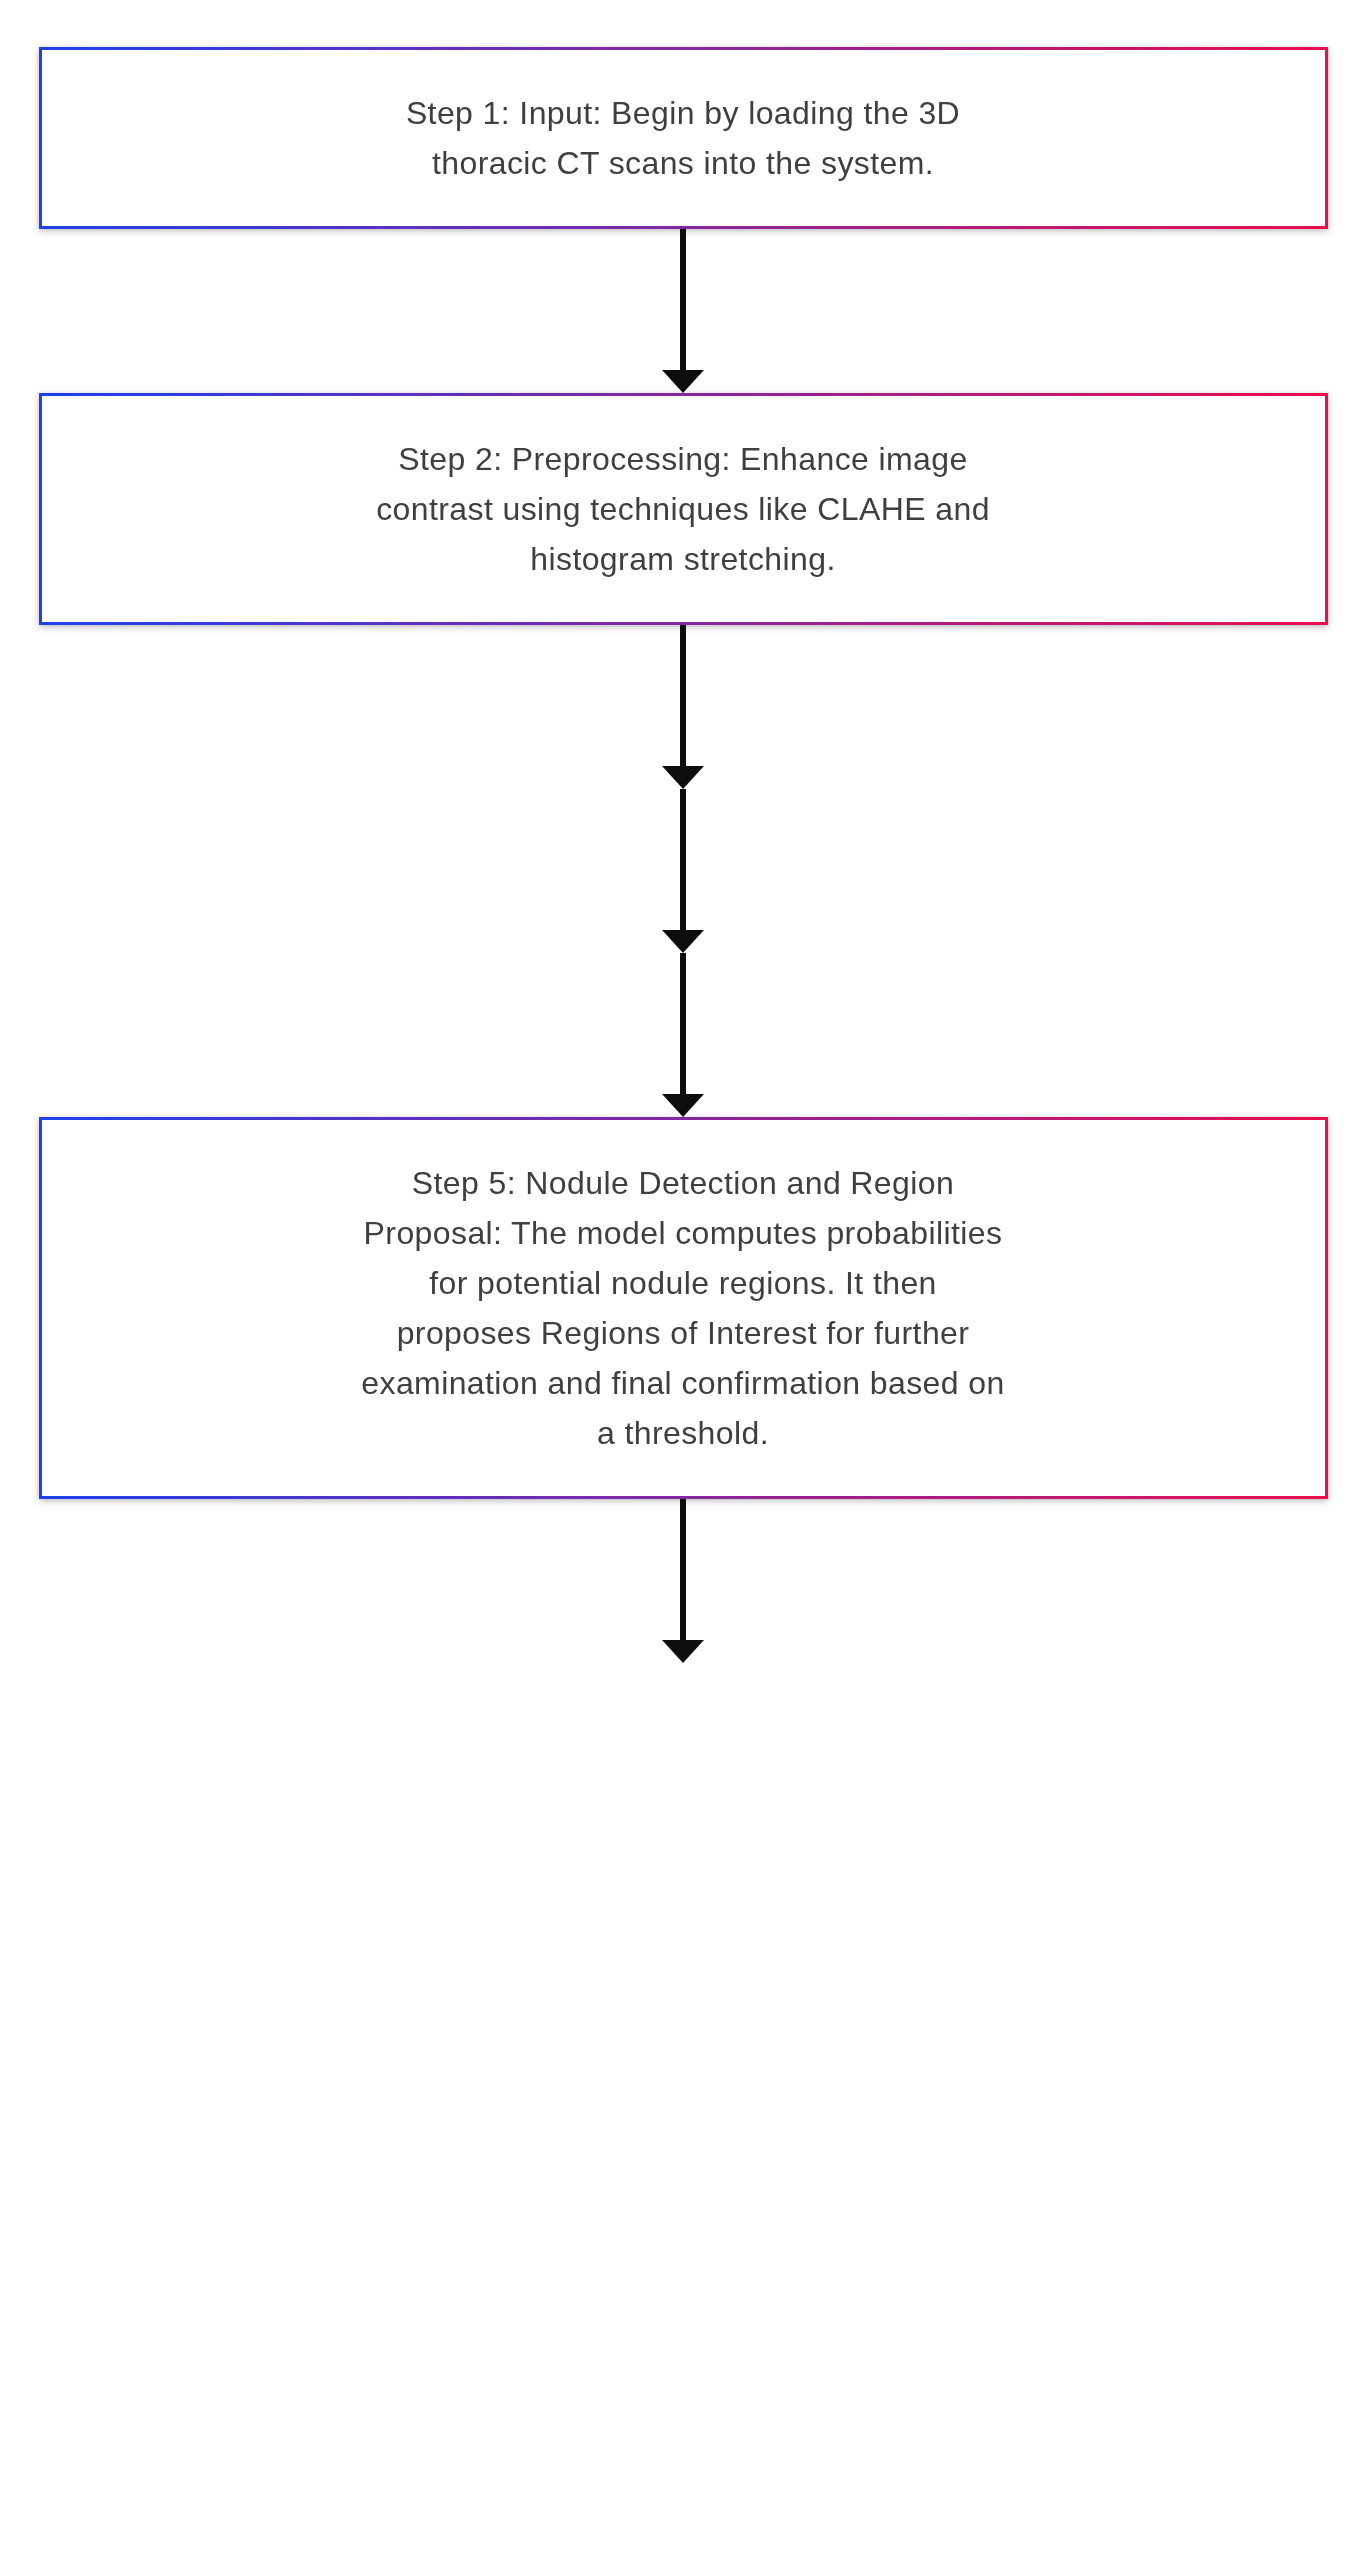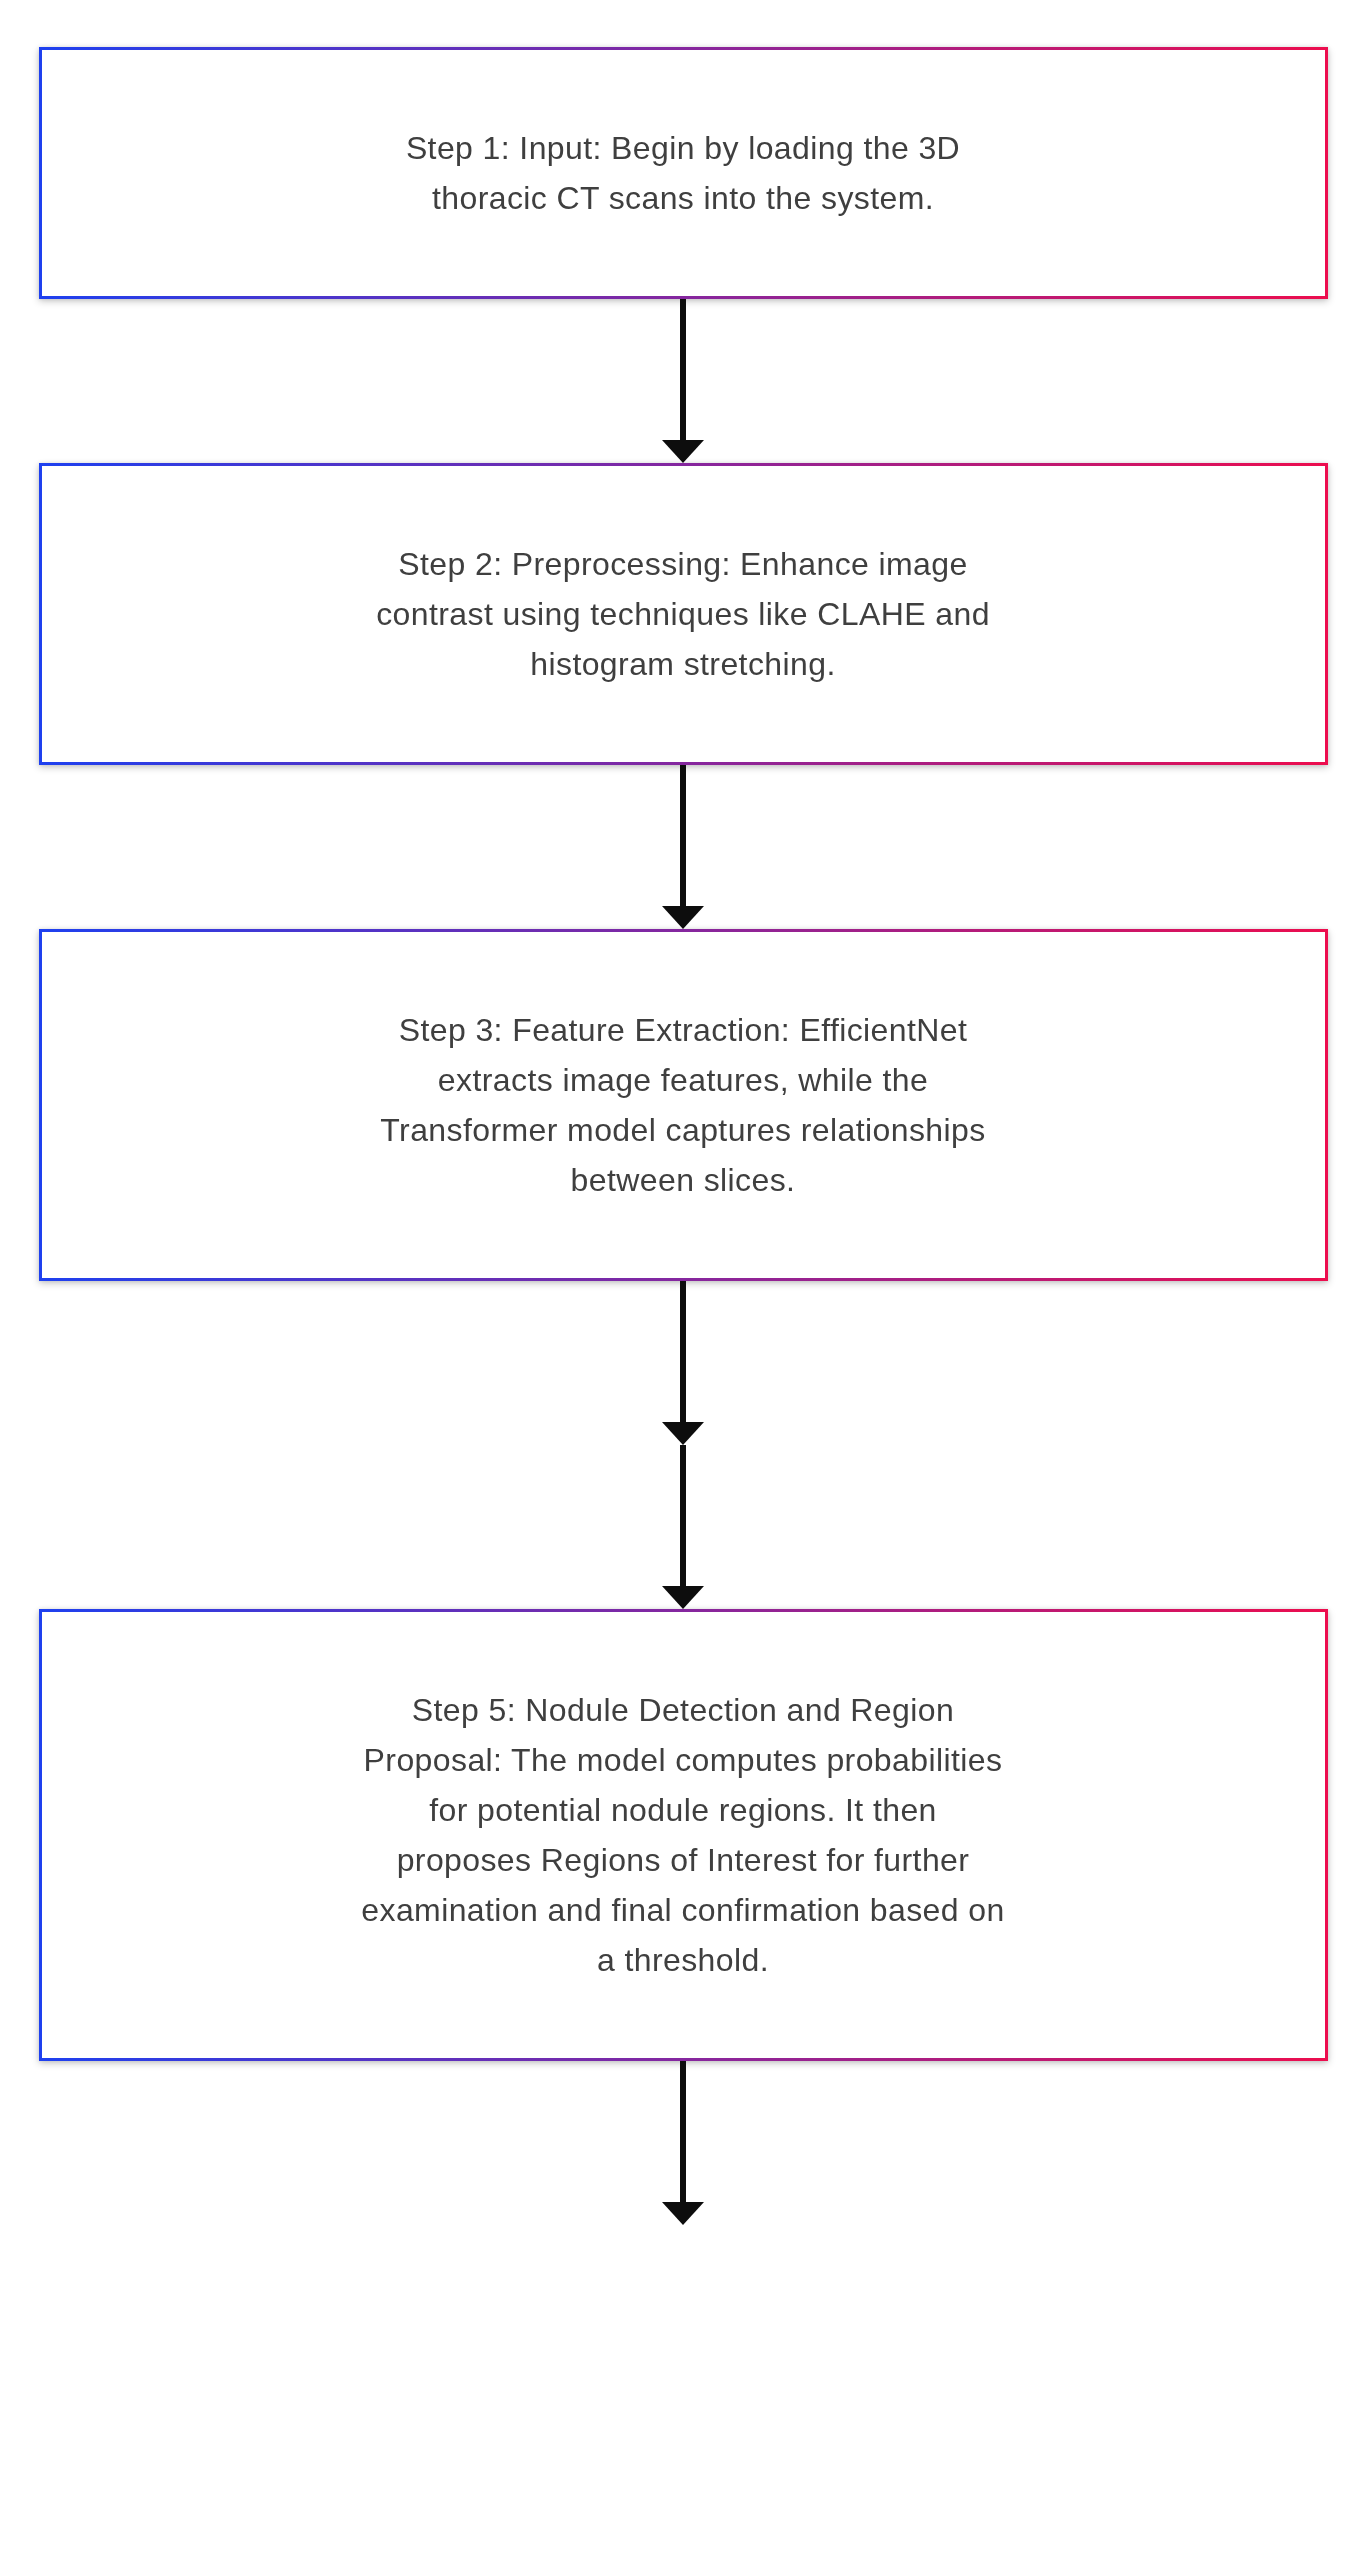--- a/index.html
+++ b/index.html
@@ -30,21 +30,21 @@
   }
   .node {
     width: 1289px;
     background: var(--node-fill);
     border: 3.3px solid transparent;
     border-image: linear-gradient(90deg, var(--border-gradient-left), var(--border-gradient-right)) 1;
     box-shadow: 0 2.5px 7.5px rgba(0,0,0,0.22), 0 0 4.2px rgba(0,0,0,0.10);
     display: flex;
     align-items: center;
     justify-content: center;
-    padding: 73px 25px;
+    padding: 38px 25px;
   }
   .node-label {
     margin: 0;
     font-size: 32px;
     line-height: 50px;
     letter-spacing: 0.4px;
     font-weight: 400;
     color: var(--text);
     text-align: center;
     white-space: pre-line;
@@ -87,26 +87,20 @@
     <p class="node-label">Step 2: Preprocessing: Enhance image
 contrast using techniques like CLAHE and
 histogram stretching.</p>
   </div>
 
   <div class="arrow">
     <div class="arrow-line"></div>
     <div class="arrow-head"></div>
   </div>
 
-  <div class="node">
-    <p class="node-label">Step 3: Feature Extraction: EfficientNet
-extracts image features, while the
-Transformer model captures relationships
-between slices.</p>
-  </div>
 
   <div class="arrow">
     <div class="arrow-line"></div>
     <div class="arrow-head"></div>
   </div>
 
 
   <div class="arrow">
     <div class="arrow-line"></div>
     <div class="arrow-head"></div>

